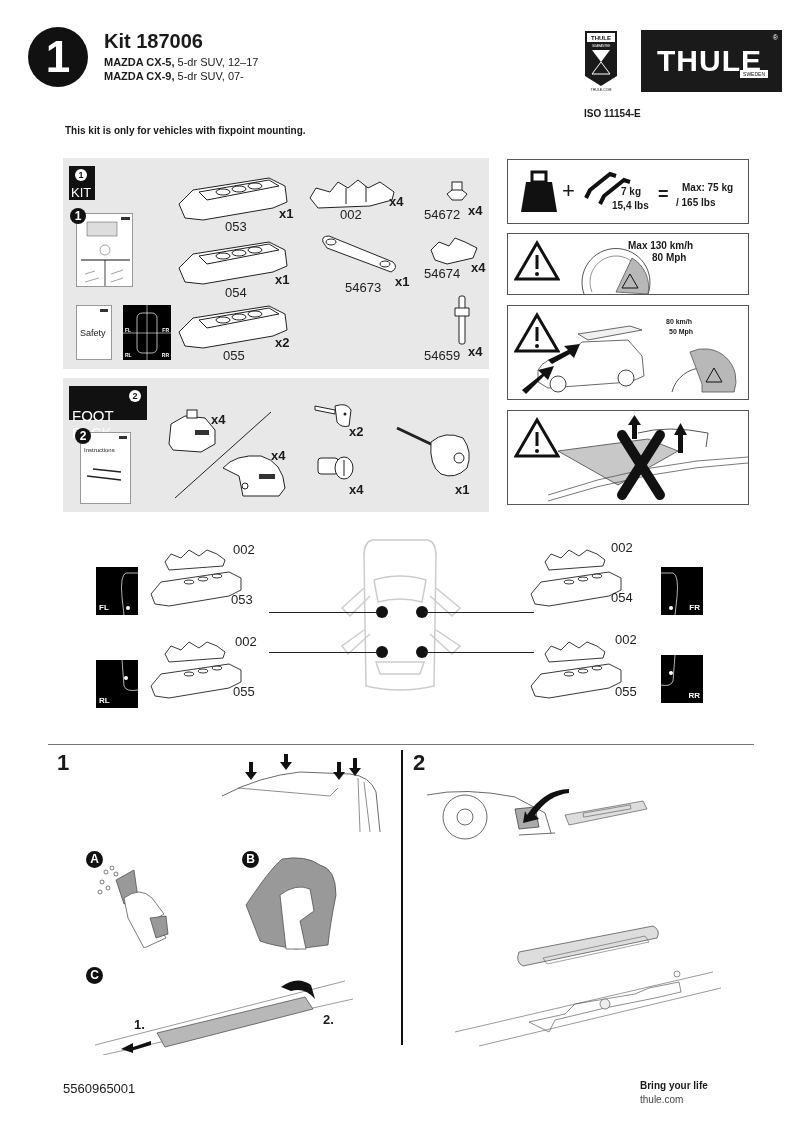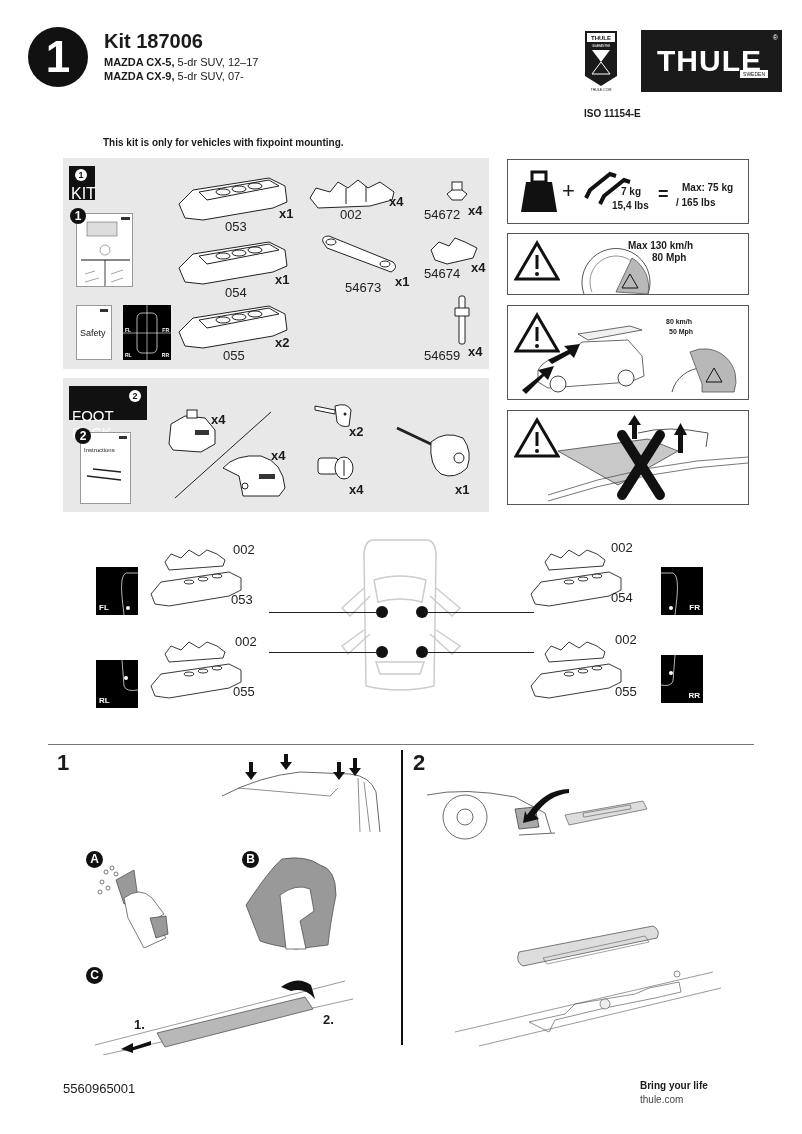--- a/index.html
+++ b/index.html
@@ -12,21 +12,21 @@
   .vehicle-line { left: 104px; font-size: 11px; }
   .vehicle-line b { font-weight: bold; }
 
   .guarantee { left: 584px; top: 30px; width: 34px; height: 60px; }
   .thule-logo { left: 641px; top: 30px; width: 141px; height: 62px; background: #1a1a1a; }
   .thule-logo .word { position: absolute; left: 16px; top: 14px; font-size: 30px; font-weight: bold; color: #fff; letter-spacing: 1px; }
   .thule-logo .sweden { position: absolute; right: 14px; top: 40px; background: #fff; color: #111; font-size: 5px; padding: 1px 3px; }
   .thule-logo .reg { position: absolute; right: 4px; top: 4px; color: #fff; font-size: 7px; }
   .iso { left: 584px; top: 108px; font-size: 10px; font-weight: bold; }
 
-  .fixpoint { left: 65px; top: 137px; font-size: 10px; font-weight: bold; margin-left: 38px; }
+  .fixpoint { left: 65px; top: 125px; font-size: 10px; font-weight: bold; }
 
   
   .panel-gray { background: #e8e8e8; }
   .kit-panel { left: 63px; top: 158px; width: 426px; height: 211px; }
   .foot-panel { left: 63px; top: 378px; width: 426px; height: 134px; }
   .warn-box { background: #fff; border: 1.5px solid #555; }
 
   .box-label { background: #111; color: #fff; font-size: 10px; }
   .num-badge { width: 14px; height: 14px; border-radius: 50%; background: #fff; color: #111; font-size: 10px; font-weight: bold; text-align: center; line-height: 14px; }
   .num-badge-dark { border-radius: 50%; background: #111; color: #fff; font-weight: bold; text-align: center; }
@@ -77,21 +77,21 @@
   <span class="reg">®</span>
 </div>
 <div class="abs iso">ISO 11154-E</div>
 
 <div class="abs fixpoint">This kit is only for vehicles with fixpoint mounting.</div>
 
 <div class="abs panel-gray kit-panel">
 
   <div class="abs box-label" style="left:6px;top:8px;width:26px;height:34px;">
     <div class="abs num-badge" style="left:6px;top:3px;width:12px;height:12px;line-height:12px;font-size:9px;">1</div>
-    <div class="abs" style="left:2px;top:19px;font-size:16px;">KIT</div>
+    <div class="abs" style="left:2px;top:19px;font-size:13px;">KIT</div>
   </div>
 
   <div class="abs doc-sheet" style="left:13px;top:55px;width:57px;height:74px;">
     <svg width="57" height="74" viewBox="0 0 57 74">
       <rect x="44" y="3" width="9" height="3" fill="#333"></rect>
       <g stroke="#666" stroke-width="0.6" fill="none">
         <rect x="10" y="8" width="30" height="14" fill="#ddd"></rect>
         <line x1="4" y1="46" x2="53" y2="46" stroke="#111" stroke-width="1"></line>
         <line x1="28" y1="46" x2="28" y2="72" stroke="#111" stroke-width="0.8"></line>
         <circle cx="28" cy="36" r="5"></circle>

